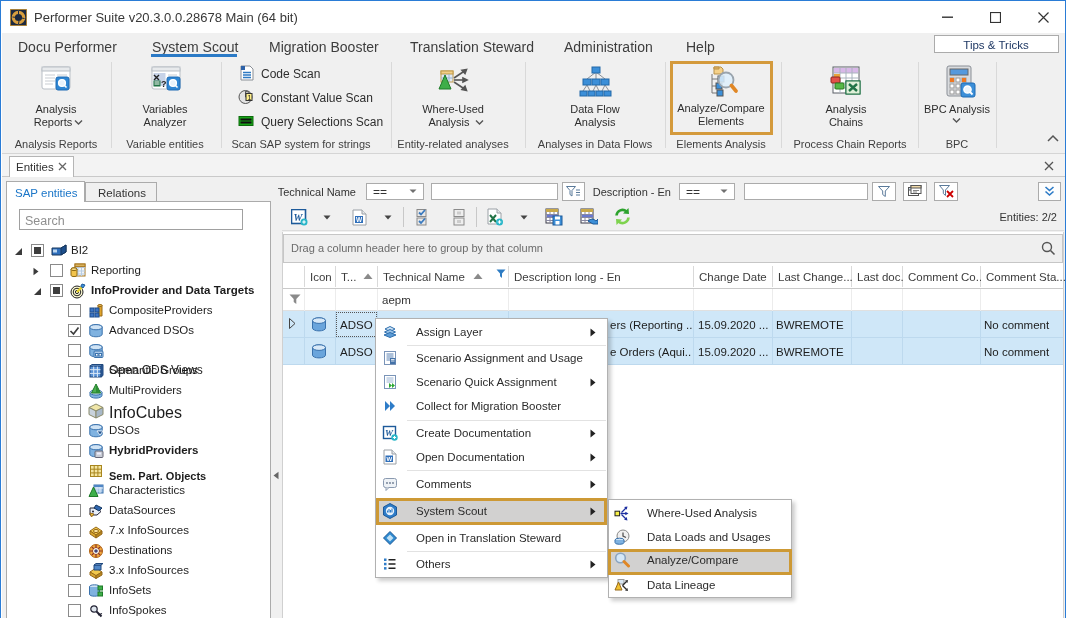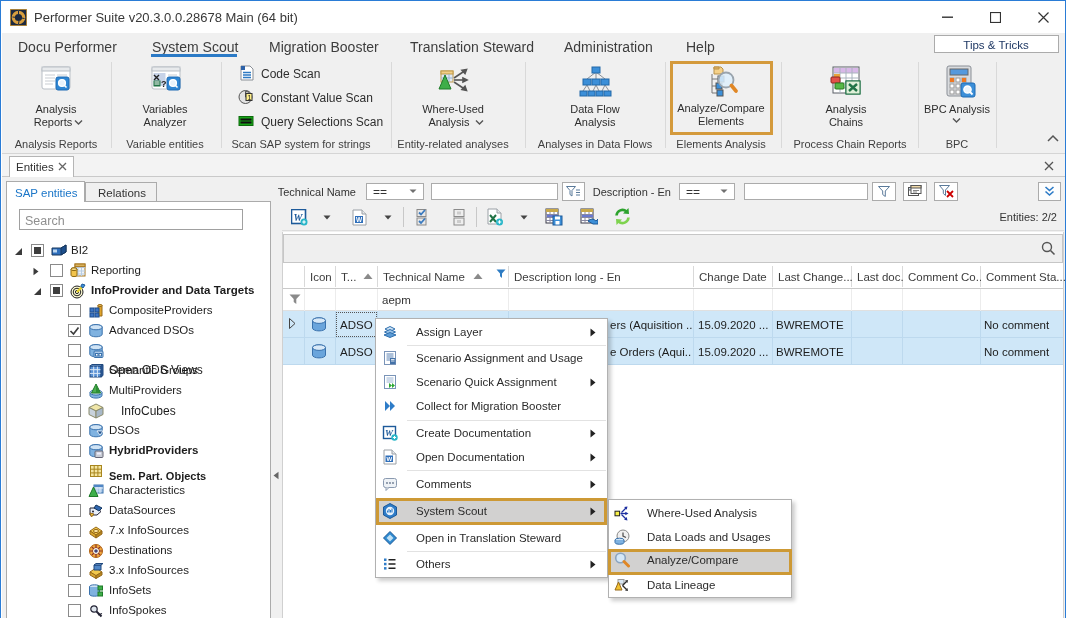--- a/index.html
+++ b/index.html
@@ -299,21 +299,21 @@
       <path d="M8 1 L12.5 10 h-9 Z" fill="#4caf50" stroke="#1e7a28"></path>
       <path d="M8 1 L12.5 10 h-4.5 Z" fill="#2e8f36"></path>
     </svg>
 <div class="t" style="left:108px;top:383px;font-size:11.5px;color:#1c1c1c;font-weight:normal;">MultiProviders</div>
 <div class="a" style="left:67px;top:403px;width:13px;height:13px;background:#fff;border:1px solid #8a8a8a"></div>
 <svg class="a" style="left:87px;top:402px;" width="16" height="16" viewBox="0 0 16 16">
       <path d="M8 1 L15 4.5 L8 8 L1 4.5 Z" fill="#f0e6a8" stroke="#8a8a6a"></path>
       <path d="M1 4.5 L8 8 v7 L1 11.5 Z" fill="#c8d2dc" stroke="#8a8a6a"></path>
       <path d="M15 4.5 L8 8 v7 L15 11.5 Z" fill="#a8b8c8" stroke="#8a8a6a"></path>
     </svg>
-<div class="t" style="left:120px;top:403px;font-size:12px;color:#1c1c1c;font-weight:normal;">InfoCubes</div>
+<div class="t" style="left:108px;top:403px;font-size:16px;color:#1c1c1c;font-weight:normal;">InfoCubes</div>
 <div class="a" style="left:67px;top:423px;width:13px;height:13px;background:#fff;border:1px solid #8a8a8a"></div>
 <svg class="a" style="left:87px;top:422px;" width="16" height="16" viewBox="0 0 16 16">
       <ellipse cx="8" cy="4.2" rx="6.2" ry="2.6" fill="#b8d4ee" stroke="#3a72ad"></ellipse>
       <path d="M1.8 4.2 v7 a6.2 2.6 0 0 0 12.4 0 v-7" fill="#7fb2e0" stroke="#3a72ad"></path>
       <ellipse cx="8" cy="4.2" rx="6.2" ry="2.6" fill="#cfe3f5" stroke="#3a72ad"></ellipse>
       <path d="M9 8 h6 l-3 4 z" fill="#1d4f8c" stroke="#fff" stroke-width="0.8"></path>
     </svg>
 <div class="t" style="left:108px;top:423px;font-size:11.5px;color:#1c1c1c;font-weight:normal;text-align:center;">DSOs</div>
 <div class="a" style="left:67px;top:443px;width:13px;height:13px;background:#fff;border:1px solid #8a8a8a"></div>
 <svg class="a" style="left:87px;top:442px;" width="16" height="16" viewBox="0 0 16 16">
@@ -504,20 +504,21 @@
     </svg>
 <svg class="a" style="left:612px;top:206px;" width="19" height="19" viewBox="0 0 19 19">
       <path d="M3.5 8.5 A6 6 0 0 1 13.5 4.5" fill="none" stroke="#2da32d" stroke-width="2.6"></path>
       <path d="M15.5 1 L16 7 L10 6.5 Z" fill="#2da32d"></path>
       <path d="M15.5 10.5 A6 6 0 0 1 5.5 14.5" fill="none" stroke="#7ed34e" stroke-width="2.6"></path>
       <path d="M3.5 18 L3 12 L9 12.5 Z" fill="#7ed34e"></path>
     </svg>
 <div class="t" style="right:8px;top:210px;font-size:11px;color:#333">Entities: 2/2</div>
 <div class="a" style="left:281px;top:231px;width:782px;height:387px;background:#fff;border:1px solid #d0d0d0;border-top:none"></div>
 <div class="a" style="left:282px;top:233px;width:780px;height:29px;background:#efefef;border:1px solid #c6c6c6"></div>
+<div class="t" style="left:290px;top:241px;font-size:11px;color:#6b6b6b;font-weight:normal;">Drag a column header here to group by that column</div>
 <svg class="a" style="left:1040px;top:240px;" width="15" height="15" viewBox="0 0 15 15">
       <circle cx="6" cy="6" r="4.5" fill="none" stroke="#555" stroke-width="1.4"></circle>
       <path d="M9.5 9.5 L13.5 13.5" stroke="#555" stroke-width="1.6"></path>
     </svg>
 <div class="a" style="left:282px;top:263px;width:780px;height:25px;background:#fff;border-bottom:1px solid #c9c9c9"></div>
 <div class="a" style="left:303px;top:265px;width:1px;height:21px;background:#d9d9d9"></div>
 <div class="a" style="left:334px;top:265px;width:1px;height:21px;background:#d9d9d9"></div>
 <div class="a" style="left:376px;top:265px;width:1px;height:21px;background:#d9d9d9"></div>
 <div class="a" style="left:507px;top:265px;width:1px;height:21px;background:#d9d9d9"></div>
 <div class="a" style="left:692px;top:265px;width:1px;height:21px;background:#d9d9d9"></div>
@@ -588,21 +589,21 @@
 <svg class="a" style="left:310px;top:343px;" width="16" height="15" viewBox="0 0 16 15">
       <ellipse cx="8" cy="3.6" rx="6.5" ry="2.8" fill="#cfe3f5" stroke="#3a72ad"></ellipse>
       <path d="M1.5 3.6 v7.5 a6.5 2.8 0 0 0 13 0 v-7.5" fill="#6aa5dc" stroke="#3a72ad"></path>
       <ellipse cx="8" cy="3.6" rx="6.5" ry="2.8" fill="#d8e9f8" stroke="#3a72ad"></ellipse>
     </svg>
 <div class="t" style="left:339px;top:345px;font-size:11.5px;color:#1d1d1d;font-weight:normal;">ADSO</div>
 <svg class="a" style="left:288px;top:317px;" width="7" height="11" viewBox="0 0 7 11">
       <path d="M0.5 0.5 L6 5.5 L0.5 10.5 Z" fill="none" stroke="#444"></path>
     </svg>
 <div class="a" style="left:335px;top:311px;width:41px;height:25px;border:1px dotted #555"></div>
-<div class="t" style="left:609px;top:318px;width:82px;overflow:hidden;font-size:11.5px;color:#1d1d1d">ers (Aquisition ..</div>
+<div class="t" style="left:609px;top:318px;width:82px;overflow:hidden;font-size:11.5px;color:#1d1d1d">ers (Reporting ..</div>
 <div class="t" style="left:697px;top:318px;font-size:11.5px;color:#1d1d1d;font-weight:normal;">15.09.2020 ...</div>
 <div class="t" style="left:775px;top:318px;font-size:11.5px;color:#1d1d1d;font-weight:normal;">BWREMOTE</div>
 <div class="t" style="left:983px;top:318px;font-size:11.5px;color:#1d1d1d;font-weight:normal;">No comment</div>
 <div class="t" style="left:609px;top:345px;width:82px;overflow:hidden;font-size:11.5px;color:#1d1d1d">e Orders (Aqui...</div>
 <div class="t" style="left:697px;top:345px;font-size:11.5px;color:#1d1d1d;font-weight:normal;">15.09.2020 ...</div>
 <div class="t" style="left:775px;top:345px;font-size:11.5px;color:#1d1d1d;font-weight:normal;">BWREMOTE</div>
 <div class="t" style="left:983px;top:345px;font-size:11.5px;color:#1d1d1d;font-weight:normal;">No comment</div>
 <div class="a" style="left:374px;top:317px;width:233px;height:260px;background:#fff;border:1px solid #b1b1b1;box-shadow:3px 3px 4px rgba(0,0,0,0.2)"></div>
 <svg class="a" style="left:381px;top:323px;" width="16" height="16" viewBox="0 0 16 16">
       <path d="M3 5 L8 2.5 L13 5 L8 7.5 Z" fill="#cfe3f5" stroke="#2e6fae"></path>

